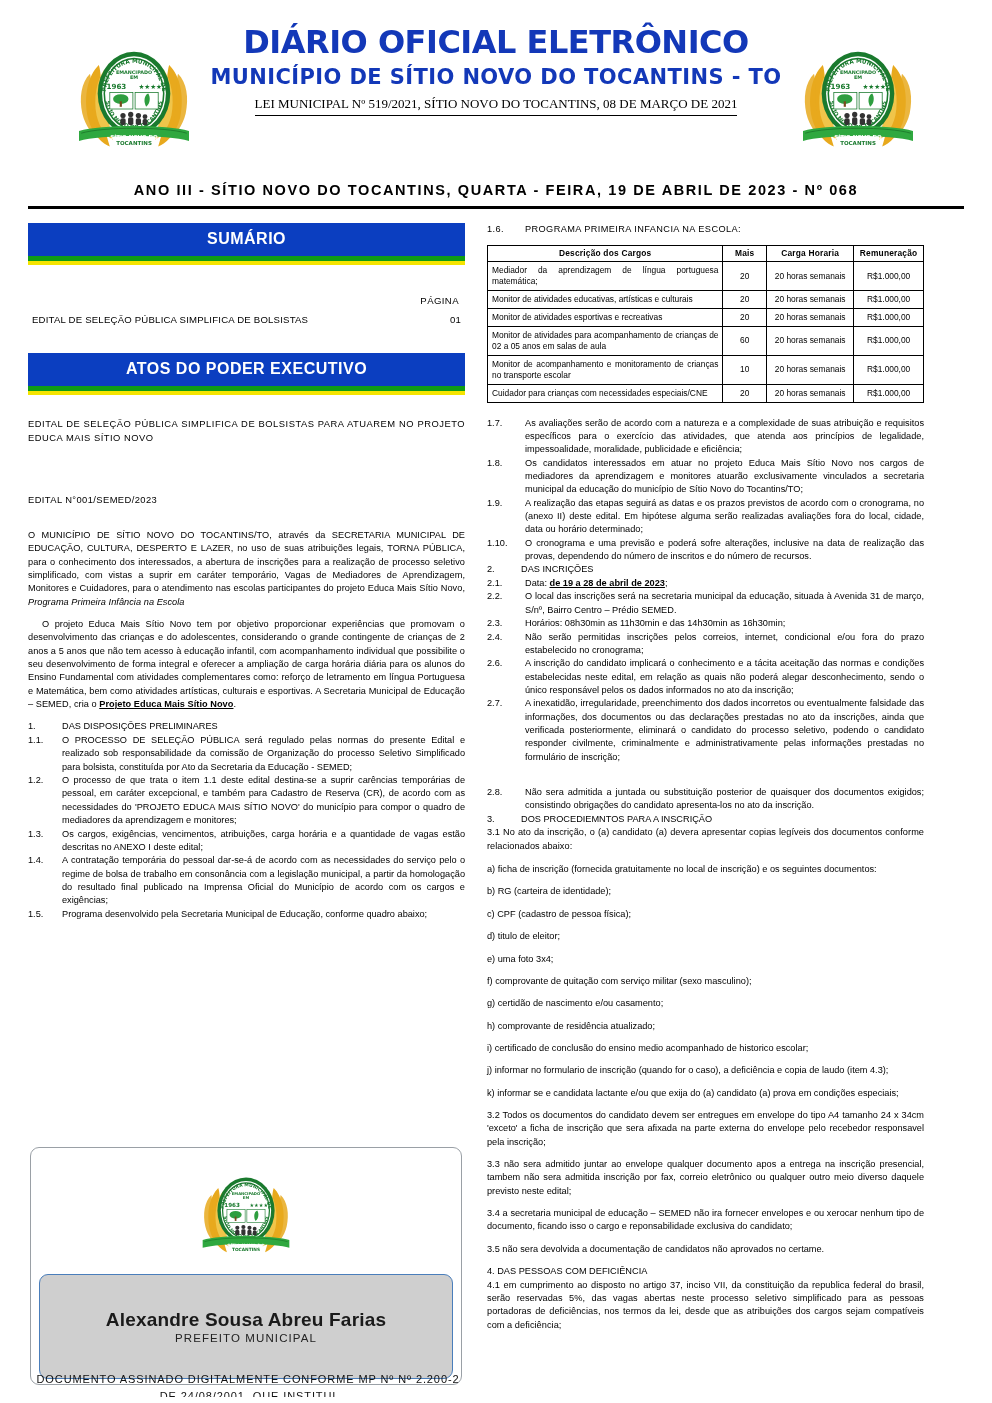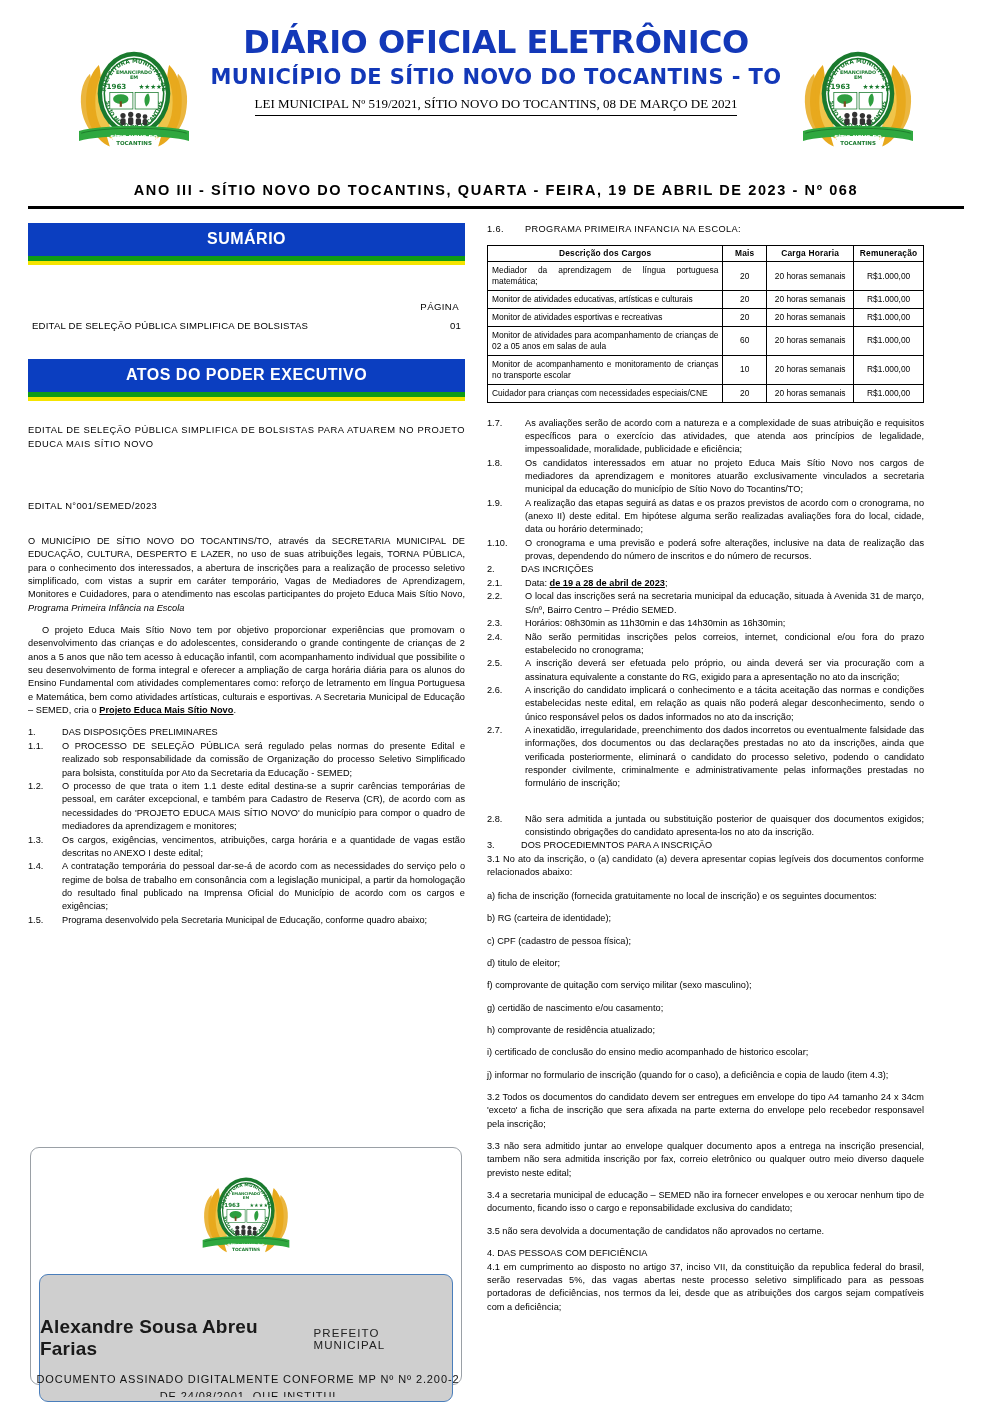--- a/index.html
+++ b/index.html
@@ -91,21 +91,21 @@
     gap: 22px;
     margin-top: 14px;
     height: 1170px;
   }
   .col {
     width: 437px;
     position: relative;
   }
 
   
-  .banner-wrap { margin-bottom: 20px; }
+  .banner-wrap { margin-bottom: 14px; }
   .banner {
     background: #0b3ec0;
     color: #fff;
     text-align: center;
     font-size: 16px;
     font-weight: bold;
     letter-spacing: 0.5px;
     padding: 7px 0 8px 0;
   }
   .banner-green { height: 5px; background: #0f9c16; }
@@ -183,26 +183,26 @@
     border: 1.5px solid #9aa0a6;
     border-radius: 9px;
     background: #fff;
   }
   .sig-crest {
     width: 104px; height: 104px;
     margin: 14px auto 0 auto;
   }
   .sig-inner {
     margin: 8px 8px 10px 8px;
-    height: 128px;
+    height: 105px;
     background: #cfcfcf;
     border: 1.2px solid #4a7ebb;
     border-radius: 9px;
     display: flex;
-    flex-direction: row;
+    flex-direction: column;
     align-items: center;
     justify-content: center;
   }
   .sig-name {
     font-size: 19px;
     font-weight: bold;
     color: #1a1a1a;
     letter-spacing: 0.2px;
   }
   .sig-role {
@@ -539,24 +539,20 @@
       </div>
       <div class="num-item">
         <span class="n w2">2.3.</span>
         <span class="t">Horários: 08h30min as 11h30min e das 14h30min as 16h30min;</span>
       </div>
       <div class="num-item">
         <span class="n w2">2.4.</span>
         <span class="t">Não serão permitidas inscrições pelos correios, internet, condicional e/ou fora do prazo estabelecido no cronograma;</span>
       </div>
       <div class="num-item">
-        <span class="n w2">2.5.</span>
-        <span class="t">A inscrição deverá ser efetuada pelo próprio, ou ainda deverá ser via procuração com a assinatura equivalente a constante do RG, exigido para a apresentação no ato da inscrição;</span>
-      </div>
-      <div class="num-item">
         <span class="n w2">2.6.</span>
         <span class="t">A inscrição do candidato implicará o conhecimento e a tácita aceitação das normas e condições estabelecidas neste edital, em relação as quais não poderá alegar desconhecimento, sendo o único responsável pelos os dados informados no ato da inscrição;</span>
       </div>
       <div class="num-item">
         <span class="n w2">2.7.</span>
         <span class="t">A inexatidão, irregularidade, preenchimento dos dados incorretos ou eventualmente falsidade das informações, dos documentos ou das declarações prestadas no ato da inscrições, ainda que verificada posteriormente, eliminará o candidato do processo seletivo, podendo o candidato responder civilmente, criminalmente e administrativamente pelas informações prestadas no formulário de inscrição;</span>
       </div>
 
       <div class="spacer-lg"></div>
 
@@ -569,25 +565,27 @@
         <span class="n">3.</span>
         <span>DOS PROCEDIEMNTOS PARA A INSCRIÇÃO</span>
       </div>
 
       <p class="p" style="margin-bottom:10px">3.1 No ato da inscrição, o (a) candidato (a) devera apresentar copias legíveis dos documentos conforme relacionados abaixo:</p>
 
       <p class="letter-item">a) ficha de inscrição (fornecida gratuitamente no local de inscrição) e os seguintes documentos:</p>
       <p class="letter-item">b) RG (carteira de identidade);</p>
       <p class="letter-item">c) CPF (cadastro de pessoa física);</p>
       <p class="letter-item">d) titulo de eleitor;</p>
+      <p class="letter-item">e) uma foto 3x4;</p>
       <p class="letter-item">f) comprovante de quitação com serviço militar (sexo masculino);</p>
       <p class="letter-item">g) certidão de nascimento e/ou casamento;</p>
       <p class="letter-item">h) comprovante de residência atualizado;</p>
       <p class="letter-item">i) certificado de conclusão do ensino medio acompanhado de historico escolar;</p>
       <p class="letter-item">j) informar no formulario de inscrição (quando for o caso), a deficiência e copia de laudo (item 4.3);</p>
+      <p class="letter-item">k) informar se e candidata lactante e/ou que exija do (a) candidato (a) prova em condições especiais;</p>
 
       <p class="letter-item"><span>3.2</span> <span>Todos os documentos do candidato devem ser entregues em envelope do tipo A4 tamanho 24 x 34cm 'exceto' a ficha de inscrição que sera afixada na parte externa do envelope pelo recebedor responsavel pela inscrição;</span></p>
       <p class="letter-item"><span>3.3</span> <span>não sera admitido juntar ao envelope qualquer documento apos a entrega na inscrição presencial, tambem não sera admitida inscrição por fax, correio eletrônico ou qualquer outro meio diverso daquele previsto neste edital;</span></p>
       <p class="letter-item"><span>3.4</span> <span>a secretaria municipal de educação – SEMED não ira fornecer envelopes e ou xerocar nenhum tipo de documento, ficando isso o cargo e reponsabilidade exclusiva do candidato;</span></p>
       <p class="letter-item"><span>3.5</span> <span>não sera devolvida a documentação de candidatos não aprovados no certame.</span></p>
 
       <div class="sec-head" style="margin-top:2px">
         <span>4. DAS PESSOAS COM DEFICIÊNCIA</span>
       </div>
       <p class="p"><span>4.1</span> <span>em cumprimento ao disposto no artigo 37, inciso VII, da constituição da republica federal do brasil, serão reservadas 5%, das vagas abertas neste processo seletivo simplificado para as pessoas portadoras de deficiências, nos termos da lei, desde que as atribuições dos cargos sejam compatíveis com a deficiência;</span></p>

